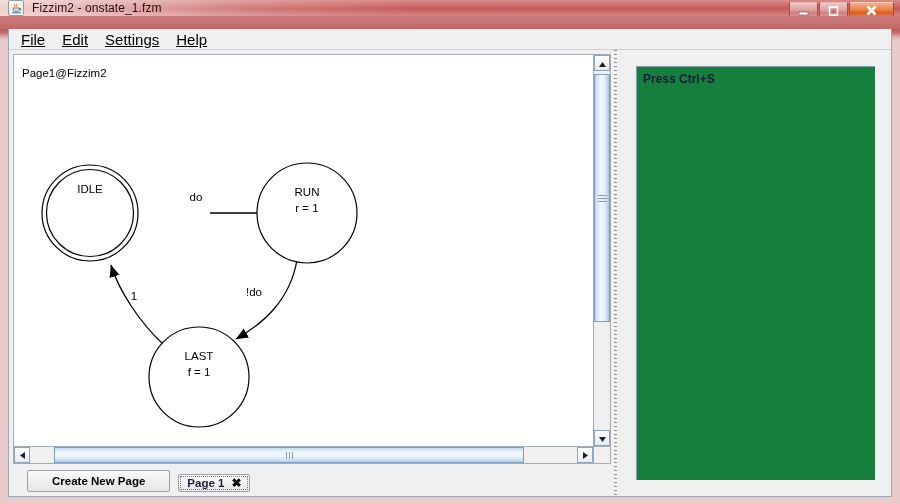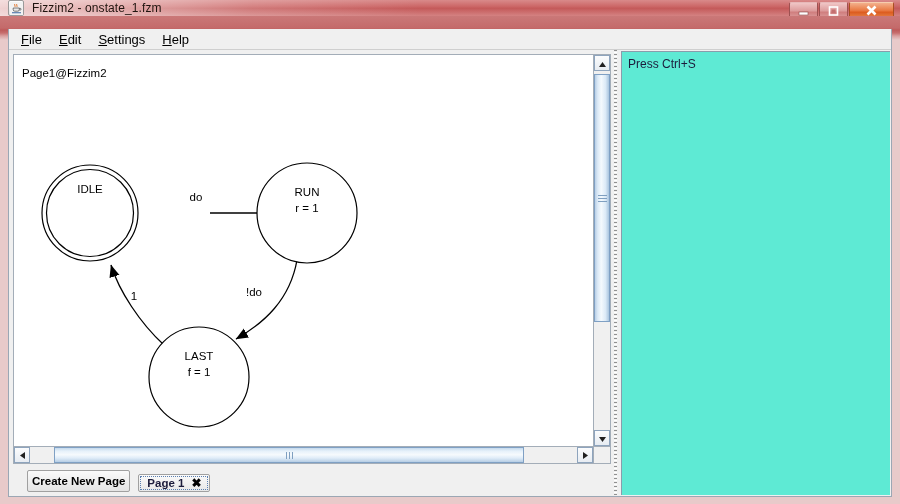--- a/index.html
+++ b/index.html
@@ -105,25 +105,26 @@
   .menubar {
     height: 21px;
     background: #f0f0f0;
     border-bottom: 1px solid #cfcfcf;
     display: flex;
     align-items: center;
     padding-left: 4px;
     flex: 0 0 auto;
   }
   .menu-item {
-    font-size: 13px;
+    font-size: 15px;
     color: #000;
     padding: 2px 9px 2px 8px;
     cursor: default;
     white-space: nowrap;
+    text-decoration: underline;
   }
   .menu-item u { text-decoration: underline; }
 
   
   .splitpane {
     flex: 1 1 auto;
     display: flex;
     position: relative;
     background: #f0f0f0;
     min-height: 0;
@@ -150,26 +151,27 @@
     background-image: repeating-linear-gradient(
       to bottom,
       #919191 0px, #919191 1px,
       transparent 1px, transparent 2px,
       #ffffff 2px, #ffffff 3px,
       transparent 3px, transparent 4px
     );
   }
   .right-pane {
     flex: 1 1 auto;
-    background: #5eead4;
+    background: #15803d;
     border: 1px solid #8a9cab;
     border-right: none; border-bottom: none;
-    margin: 1px;
+    margin: 16px;
     position: relative;
     overflow: hidden;
+    font-weight: bold;
   }
   .right-pane .hint {
     position: absolute;
     left: 6px; top: 5px;
     font-size: 12px;
     color: #1c1c3c;
   }
 
   
   .scrollpane {
@@ -274,21 +276,21 @@
   .tabrow {
     height: 32px;
     flex: 0 0 32px;
     background: #f0f0f0;
     display: flex;
     align-items: flex-end;
     padding: 0 0 4px 14px;
   }
   .newpage-btn {
     height: 22px;
-    padding: 0 4px;
+    padding: 0 24px;
     font-size: 11.5px;
     font-weight: bold;
     color: #000;
     background: linear-gradient(to bottom, #fafafa, #e4e4e4);
     border: 1px solid #a0a0a0;
     border-radius: 2px;
     display: flex; align-items: center;
     cursor: default;
   }
   .page-tab {

